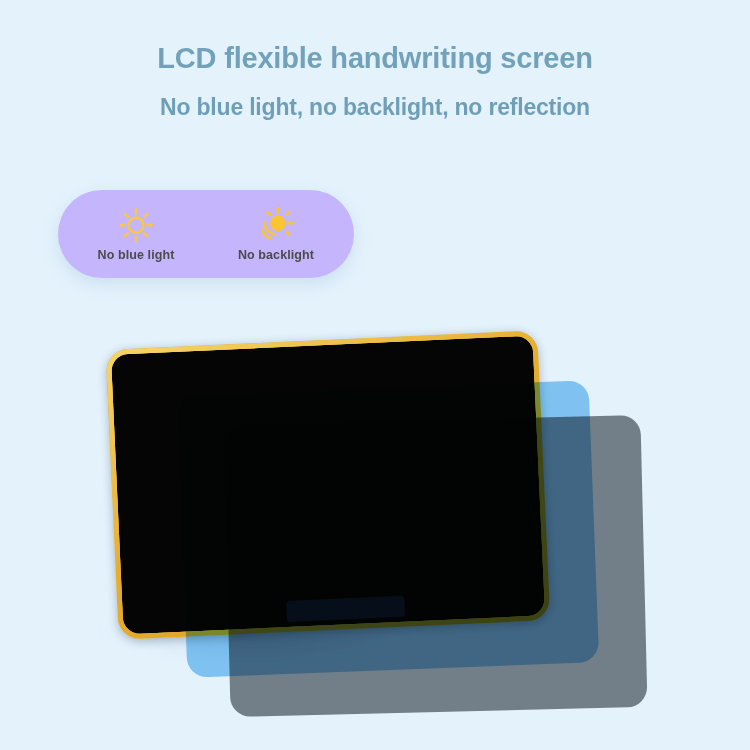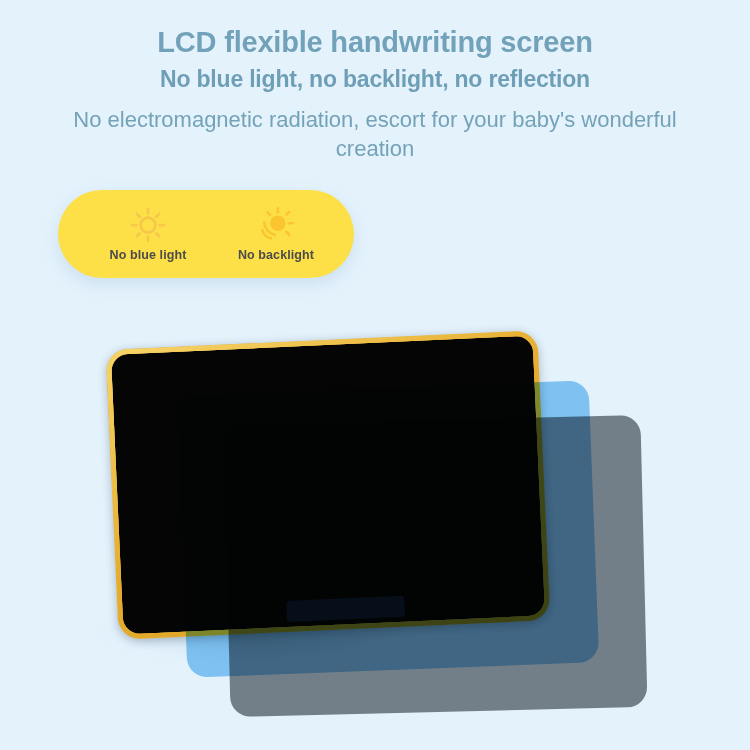--- a/index.html
+++ b/index.html
@@ -32,21 +32,21 @@
     text-align: center;
     padding-top: 24px;
     box-sizing: border-box;
   }
   .headline-1 {
     font-size: 29px;
     font-weight: bold;
     color: #72a2b9;
     letter-spacing: -0.2px;
     line-height: 1.28;
-    margin: 0;
+    margin: 16px;
   }
   .headline-2 {
     font-size: 23px;
     font-weight: bold;
     color: #6f9fb7;
     letter-spacing: -0.2px;
     line-height: 1.28;
     margin: 4px 0 0 0;
   }
   .subtitle {
@@ -58,26 +58,26 @@
     padding: 0 38px;
   }
 
   
   .feature-card {
     position: absolute;
     left: 58px;
     top: 190px;
     width: 296px;
     height: 88px;
-    background: #fde047;
+    background: #c4b5fd;
     border-radius: 46px;
     box-shadow: 0 6px 16px rgba(120, 165, 195, 0.22);
     display: flex;
     align-items: center;
-    justify-content: flex-end;
+    justify-content: space-between;
     padding: 0 14px;
     box-sizing: border-box;
   }
   .feature-item {
     display: flex;
     flex-direction: column;
     align-items: center;
     justify-content: center;
     width: 128px;
   }
@@ -177,21 +177,20 @@
 
 </style>
 </head>
 <body>
 
 <div id="page">
 
   <div class="header">
     <div class="headline-1">LCD flexible handwriting screen</div>
     <div class="headline-2">No blue light, no backlight, no reflection</div>
-    <div class="subtitle">No electromagnetic radiation, escort for your baby's wonderful creation</div>
   </div>
 
   <div class="feature-card">
 
     <div class="feature-item">
       <span class="feature-icon">
         <svg viewBox="0 0 48 44" width="46" height="40" aria-hidden="true">
           <g stroke="#f5c74a" stroke-width="2.9" stroke-linecap="round" fill="none">
             <circle cx="24" cy="21" r="8.2"></circle>
             <line x1="24" y1="3.6" x2="24" y2="8.2"></line>

